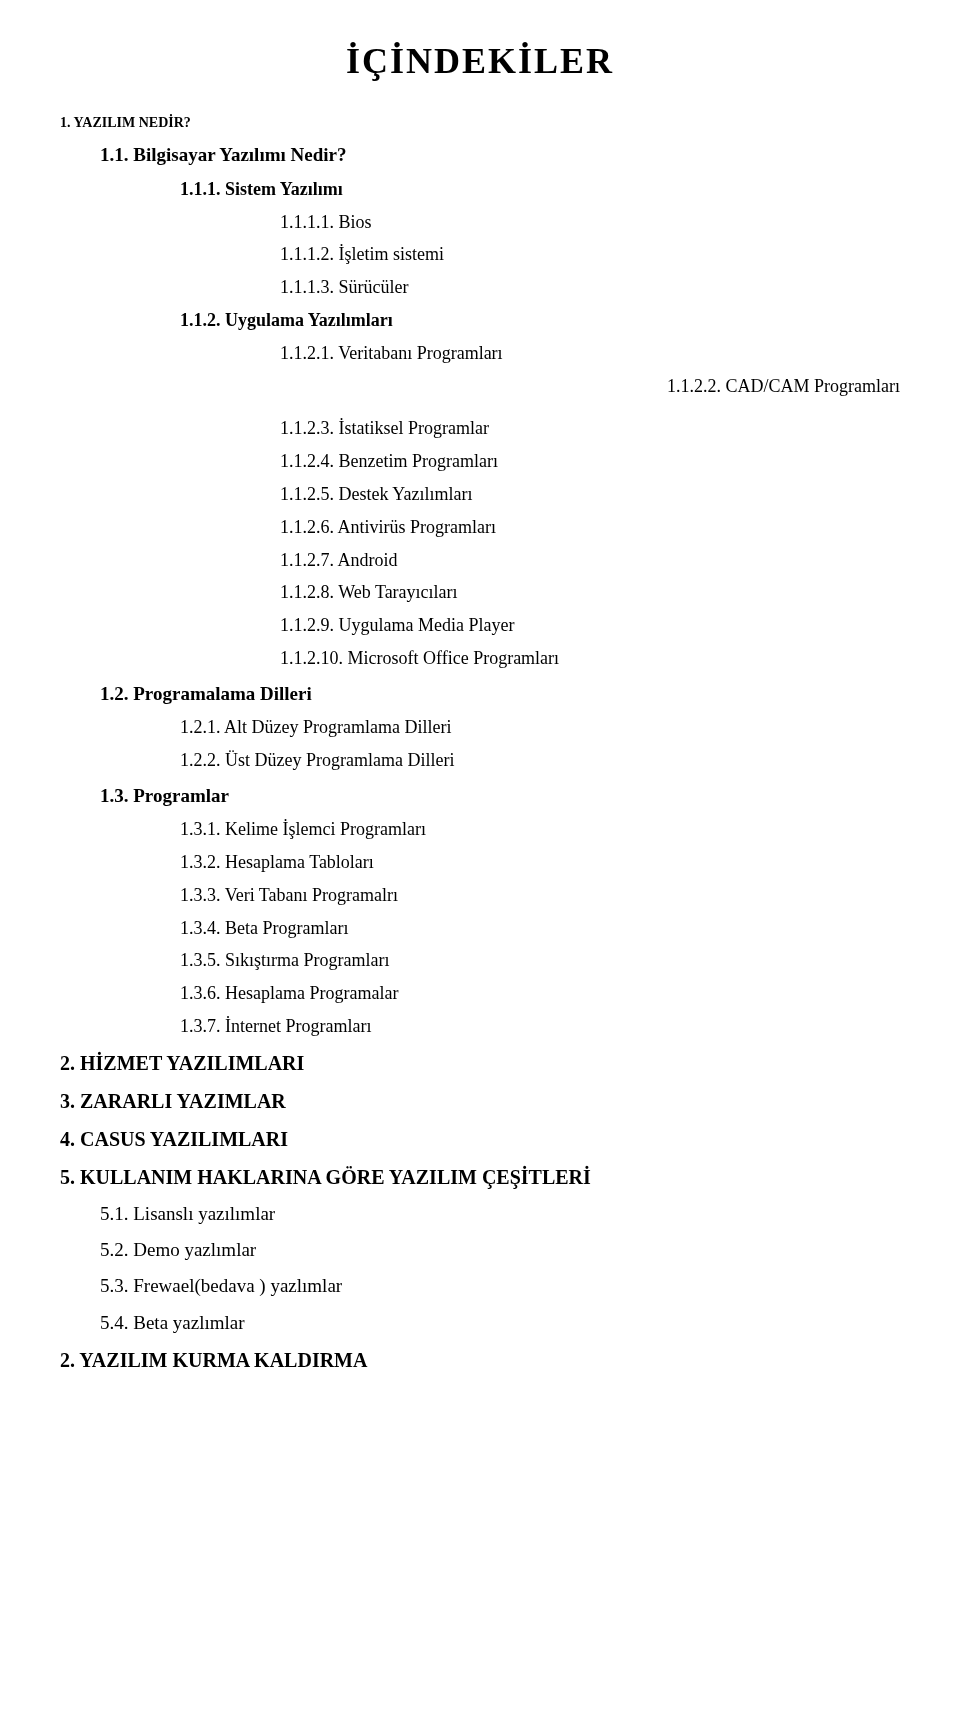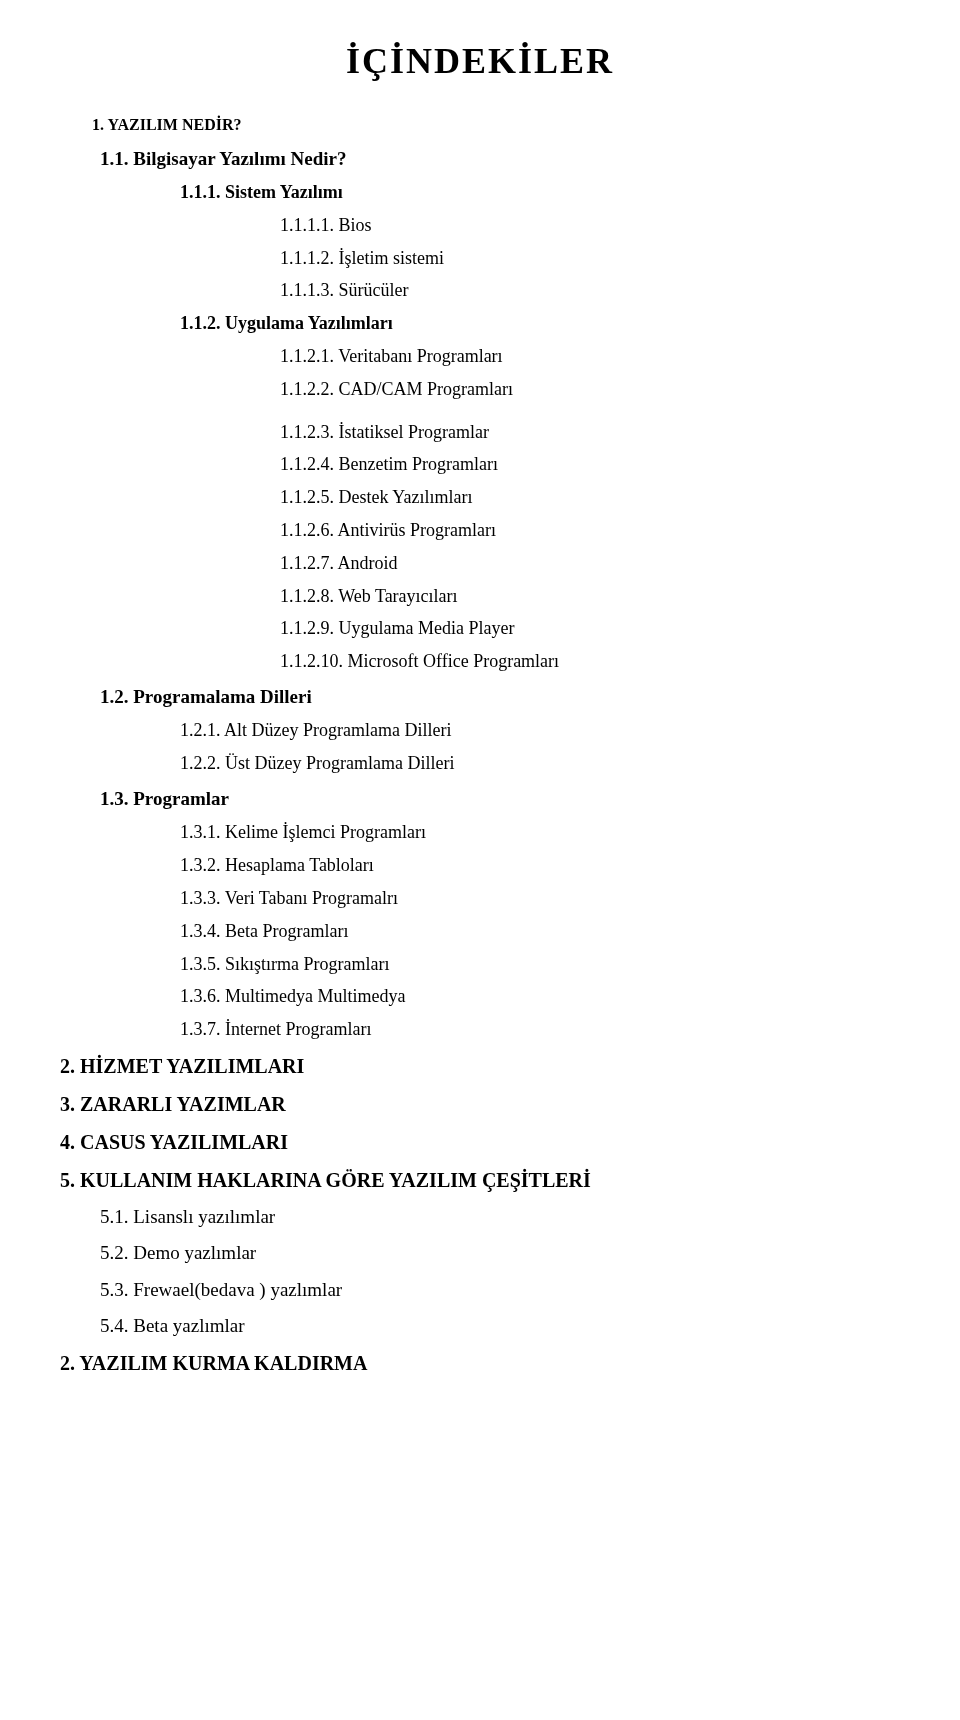--- a/index.html
+++ b/index.html
@@ -34,47 +34,47 @@
       margin: 4px 0;
       line-height: 1.6;
     }
   </style>
 </head>
 <body>
 
 <div class="toc-container">
   <div class="page-title">İÇİNDEKİLER</div>
   <div id="toc-list">
-      <div class="toc-item" style="padding-left: 0px; font-weight: bold; font-size: 16px; margin-top: 6px; margin-left: 32px;">1. YAZILIM NEDİR?</div>
+      <div class="toc-item" style="padding-left: 0px; font-weight: bold; font-size: 14px; margin-top: 6px;">1. YAZILIM NEDİR?</div>
       <div class="toc-item" style="padding-left: 40px; font-weight: bold; font-size: 19px; margin-top: 6px;">1.1. Bilgisayar Yazılımı Nedir?</div>
       <div class="toc-item" style="padding-left: 120px; font-weight: bold; font-size: 18px; margin-top: 2px;">1.1.1. Sistem Yazılımı</div>
       <div class="toc-item" style="padding-left: 220px; font-weight: normal; font-size: 18px; margin-top: 2px;">1.1.1.1. Bios</div>
       <div class="toc-item" style="padding-left: 220px; font-weight: normal; font-size: 18px; margin-top: 2px;">1.1.1.2. İşletim sistemi</div>
       <div class="toc-item" style="padding-left: 220px; font-weight: normal; font-size: 18px; margin-top: 2px;">1.1.1.3. Sürücüler</div>
       <div class="toc-item" style="padding-left: 120px; font-weight: bold; font-size: 18px; margin-top: 2px;">1.1.2. Uygulama Yazılımları</div>
       <div class="toc-item" style="padding-left: 220px; font-weight: normal; font-size: 18px; margin-top: 2px;">1.1.2.1. Veritabanı Programları</div>
-      <div class="toc-item" style="padding-left: 220px; font-weight: normal; font-size: 18px; margin-top: 2px;">1.1.2.2. CAD/CAM Programları</div>
+      <div class="toc-item" style="padding-left: 220px; font-weight: normal; font-size: 18px; margin-top: 2px; text-align: right;">1.1.2.2. CAD/CAM Programları</div>
       <div class="toc-item" style="padding-left: 220px; font-weight: normal; font-size: 18px; margin-top: 14px;">1.1.2.3. İstatiksel Programlar</div>
       <div class="toc-item" style="padding-left: 220px; font-weight: normal; font-size: 18px; margin-top: 2px;">1.1.2.4. Benzetim Programları</div>
       <div class="toc-item" style="padding-left: 220px; font-weight: normal; font-size: 18px; margin-top: 2px;">1.1.2.5. Destek Yazılımları</div>
       <div class="toc-item" style="padding-left: 220px; font-weight: normal; font-size: 18px; margin-top: 2px;">1.1.2.6. Antivirüs Programları</div>
       <div class="toc-item" style="padding-left: 220px; font-weight: normal; font-size: 18px; margin-top: 2px;">1.1.2.7. Android</div>
       <div class="toc-item" style="padding-left: 220px; font-weight: normal; font-size: 18px; margin-top: 2px;">1.1.2.8. Web Tarayıcıları</div>
       <div class="toc-item" style="padding-left: 220px; font-weight: normal; font-size: 18px; margin-top: 2px;">1.1.2.9. Uygulama Media Player</div>
       <div class="toc-item" style="padding-left: 220px; font-weight: normal; font-size: 18px; margin-top: 2px;">1.1.2.10. Microsoft Office Programları</div>
       <div class="toc-item" style="padding-left: 40px; font-weight: bold; font-size: 19px; margin-top: 6px;">1.2. Programalama Dilleri</div>
       <div class="toc-item" style="padding-left: 120px; font-weight: normal; font-size: 18px; margin-top: 2px;">1.2.1. Alt Düzey Programlama Dilleri</div>
       <div class="toc-item" style="padding-left: 120px; font-weight: normal; font-size: 18px; margin-top: 2px;">1.2.2. Üst Düzey Programlama Dilleri</div>
       <div class="toc-item" style="padding-left: 40px; font-weight: bold; font-size: 19px; margin-top: 6px;">1.3. Programlar</div>
       <div class="toc-item" style="padding-left: 120px; font-weight: normal; font-size: 18px; margin-top: 2px;">1.3.1. Kelime İşlemci Programları</div>
       <div class="toc-item" style="padding-left: 120px; font-weight: normal; font-size: 18px; margin-top: 2px;">1.3.2. Hesaplama Tabloları</div>
       <div class="toc-item" style="padding-left: 120px; font-weight: normal; font-size: 18px; margin-top: 2px;">1.3.3. Veri Tabanı Programalrı</div>
       <div class="toc-item" style="padding-left: 120px; font-weight: normal; font-size: 18px; margin-top: 2px;">1.3.4. Beta Programları</div>
       <div class="toc-item" style="padding-left: 120px; font-weight: normal; font-size: 18px; margin-top: 2px;">1.3.5. Sıkıştırma Programları</div>
-      <div class="toc-item" style="padding-left: 120px; font-weight: normal; font-size: 18px; margin-top: 2px;">1.3.6. Multimedya Multimedya</div>
+      <div class="toc-item" style="padding-left: 120px; font-weight: normal; font-size: 18px; margin-top: 2px;">1.3.6. Hesaplama Programalar</div>
       <div class="toc-item" style="padding-left: 120px; font-weight: normal; font-size: 18px; margin-top: 2px;">1.3.7. İnternet Programları</div>
       <div class="toc-item" style="padding-left: 0px; font-weight: bold; font-size: 20px; margin-top: 6px;">2. HİZMET YAZILIMLARI</div>
       <div class="toc-item" style="padding-left: 0px; font-weight: bold; font-size: 20px; margin-top: 6px;">3. ZARARLI YAZIMLAR</div>
       <div class="toc-item" style="padding-left: 0px; font-weight: bold; font-size: 20px; margin-top: 6px;">4. CASUS YAZILIMLARI</div>
       <div class="toc-item" style="padding-left: 0px; font-weight: bold; font-size: 20px; margin-top: 6px;">5. KULLANIM HAKLARINA GÖRE YAZILIM ÇEŞİTLERİ</div>
       <div class="toc-item" style="padding-left: 40px; font-weight: normal; font-size: 19px; margin-top: 6px;">5.1. Lisanslı yazılımlar</div>
       <div class="toc-item" style="padding-left: 40px; font-weight: normal; font-size: 19px; margin-top: 6px;">5.2. Demo yazlımlar</div>
       <div class="toc-item" style="padding-left: 40px; font-weight: normal; font-size: 19px; margin-top: 6px;">5.3. Frewael(bedava ) yazlımlar</div>
       <div class="toc-item" style="padding-left: 40px; font-weight: normal; font-size: 19px; margin-top: 6px;">5.4. Beta yazlımlar</div>
       <div class="toc-item" style="padding-left: 0px; font-weight: bold; font-size: 20px; margin-top: 6px;">2. YAZILIM KURMA KALDIRMA</div>

